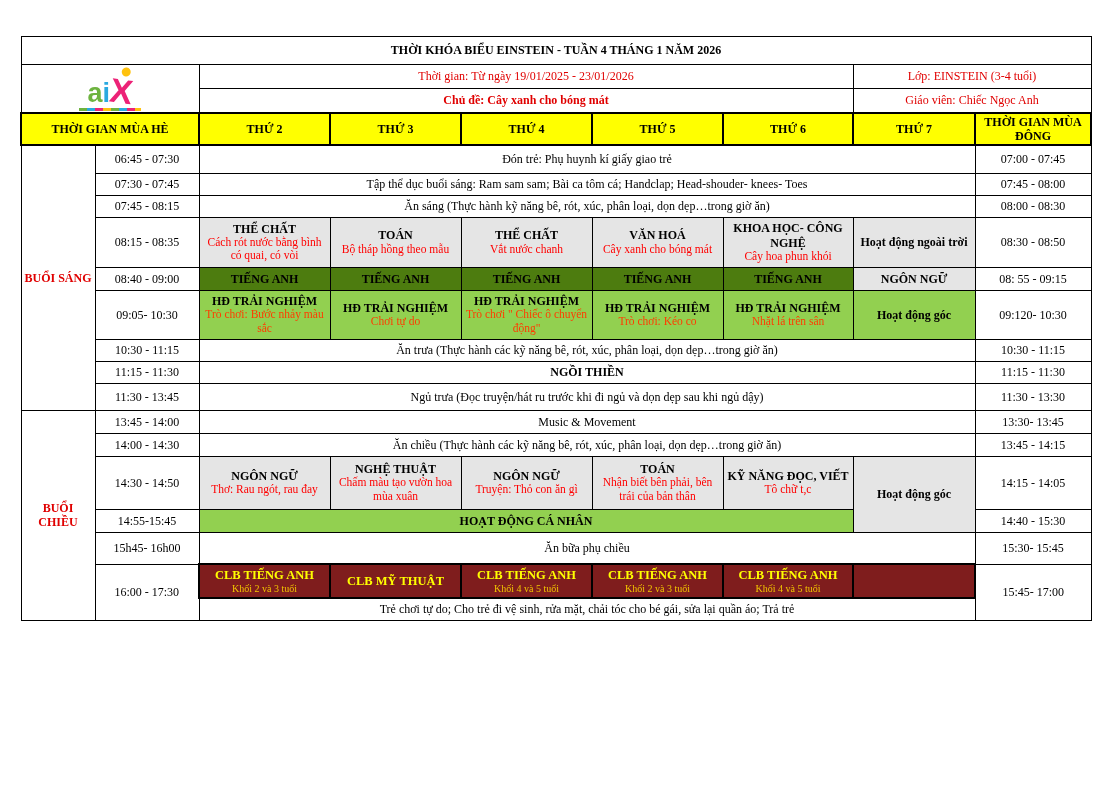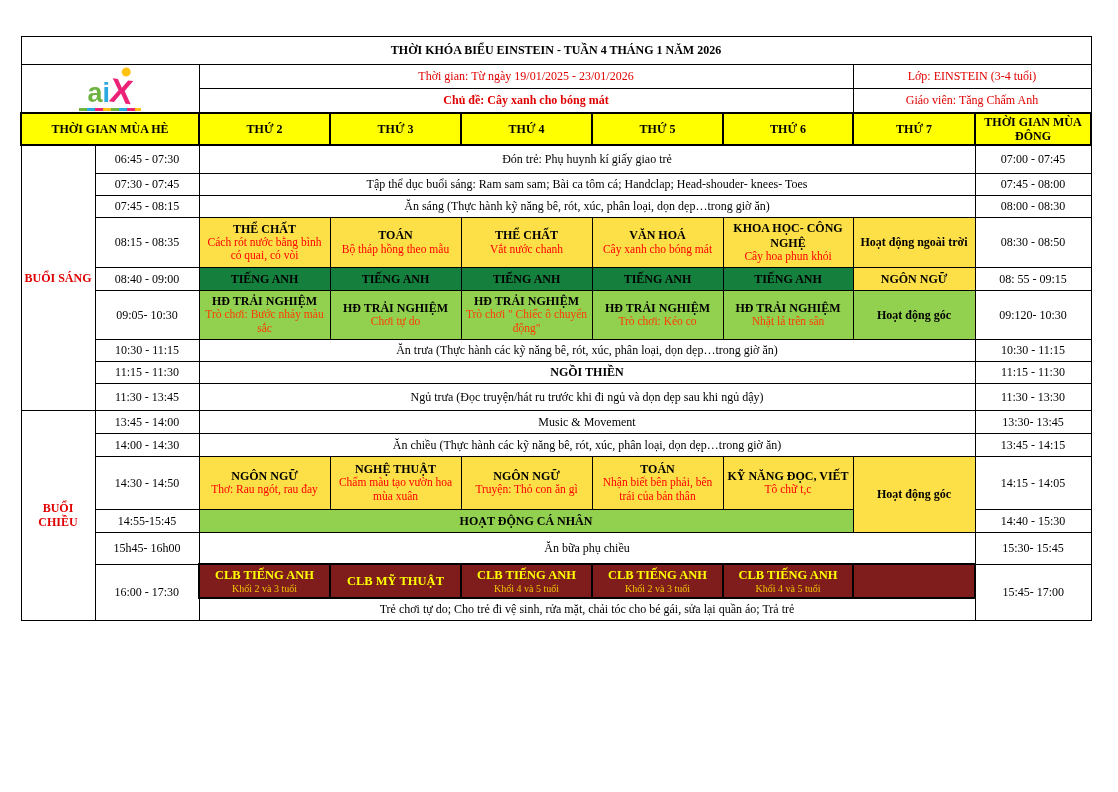--- a/index.html
+++ b/index.html
@@ -6,22 +6,22 @@
   .sheet{position:relative;width:1118px;height:792px;background:#fff;overflow:hidden;
          font-family:"Liberation Serif","DejaVu Serif",serif;color:#000;}
   table.tkb{position:absolute;left:20px;top:36px;border-collapse:collapse;table-layout:fixed;}
   table.tkb td{border:1px solid #000;text-align:center;vertical-align:middle;
                padding:1px 3px;font-size:12px;line-height:1.18;overflow:hidden;}
   td.title{font-size:15px;font-weight:bold;height:25px;}
   td.info{text-align:left;color:#e00000;height:21px;font-size:12.5px;}
   td.info.bold{font-weight:bold;}
   .yellow{background:#ffff00;font-weight:bold;font-size:13px;border-width:2px !important;}
   .winter-h{font-size:11.5px;line-height:1.1;}
-  .blue{background:#fde047;}
-  .pink{background:#15803d;margin-top:28px;}
+  .blue{background:#e5e5e5;}
+  .pink{background:#4d7c0f;margin-top:28px;}
   .green{background:#92d050;}
   .redbg{background:#7f1d1d;border-width:2px !important;}
   .session{color:#e00000;font-weight:bold;font-size:12.5px;}
   .timec{font-size:12px;}
   .subj{font-weight:bold;font-size:12.5px;}
   .note{color:#ff0000;font-size:11.5px;font-weight:normal;display:block;}
   .green .note{color:#ff3c00;}
   .clb-t{color:#ffff00;font-weight:bold;font-size:12.5px;display:block;}
   .clb-s{color:#f2c500;font-size:10px;display:block;}
   .fullrow{font-size:12px;}
@@ -66,21 +66,21 @@
               <span class="l-i">i</span>
               <span class="l-x">X<span class="l-dot"></span></span>
             </div>
     <div class="logo-bar"></div>
   </td>
   <td class="info" colspan="5">Thời gian: Từ ngày 19/01/2025 - 23/01/2026</td>
   <td class="info" colspan="2">Lớp: EINSTEIN (3-4 tuổi)</td>
 </tr>
 <tr style="height:22px;">
   <td class="info bold" colspan="5">Chủ đề: Cây xanh cho bóng mát</td>
-  <td class="info" colspan="2">Giáo viên: Tăng Chấm Anh</td>
+  <td class="info" colspan="2">Giáo viên: Chiếc Ngọc Anh</td>
 </tr>
 
 <tr style="height:30px;">
   <td class="yellow" colspan="2">THỜI GIAN MÙA HÈ</td>
   <td class="yellow">THỨ 2</td>
   <td class="yellow">THỨ 3</td>
   <td class="yellow">THỨ 4</td>
   <td class="yellow">THỨ 5</td>
   <td class="yellow">THỨ 6</td>
   <td class="yellow">THỨ 7</td>

